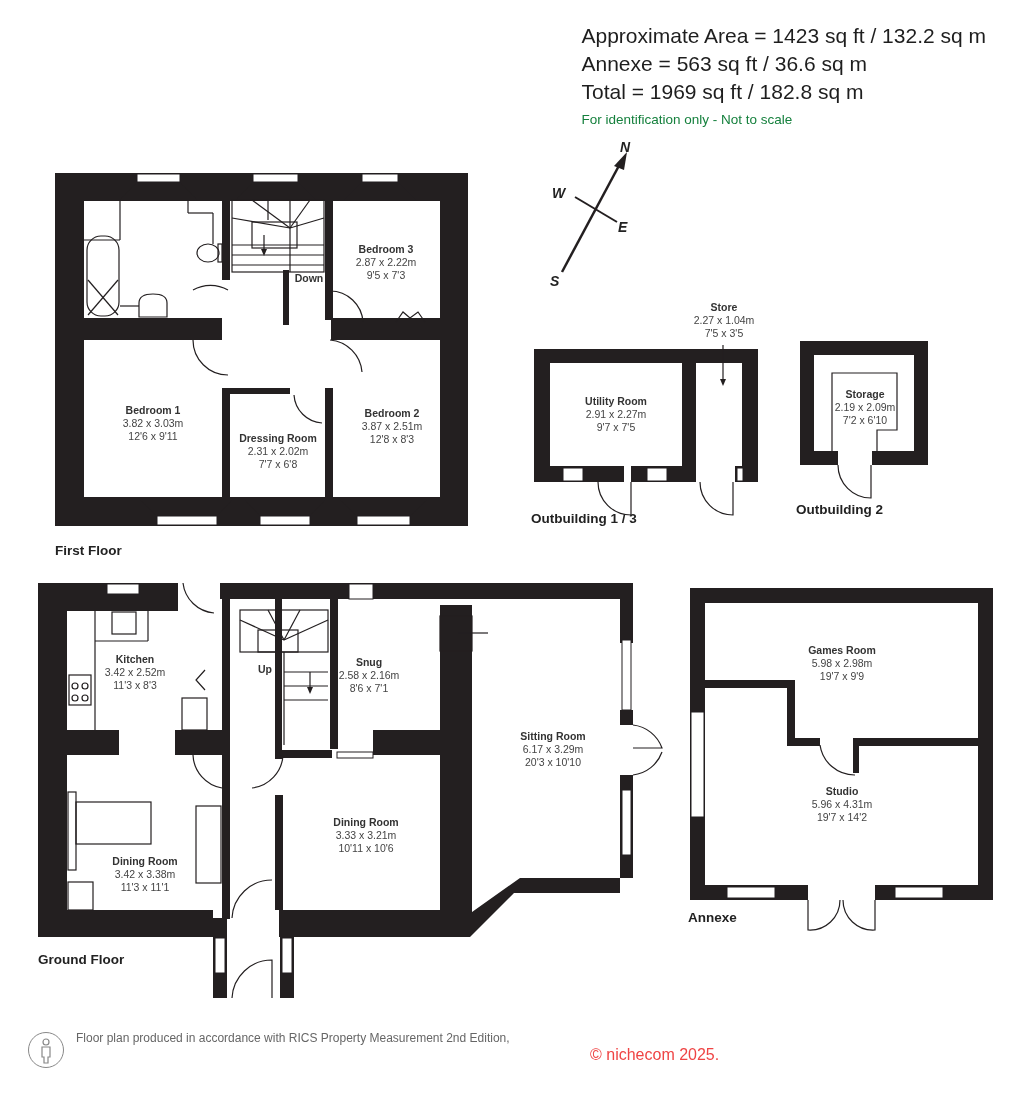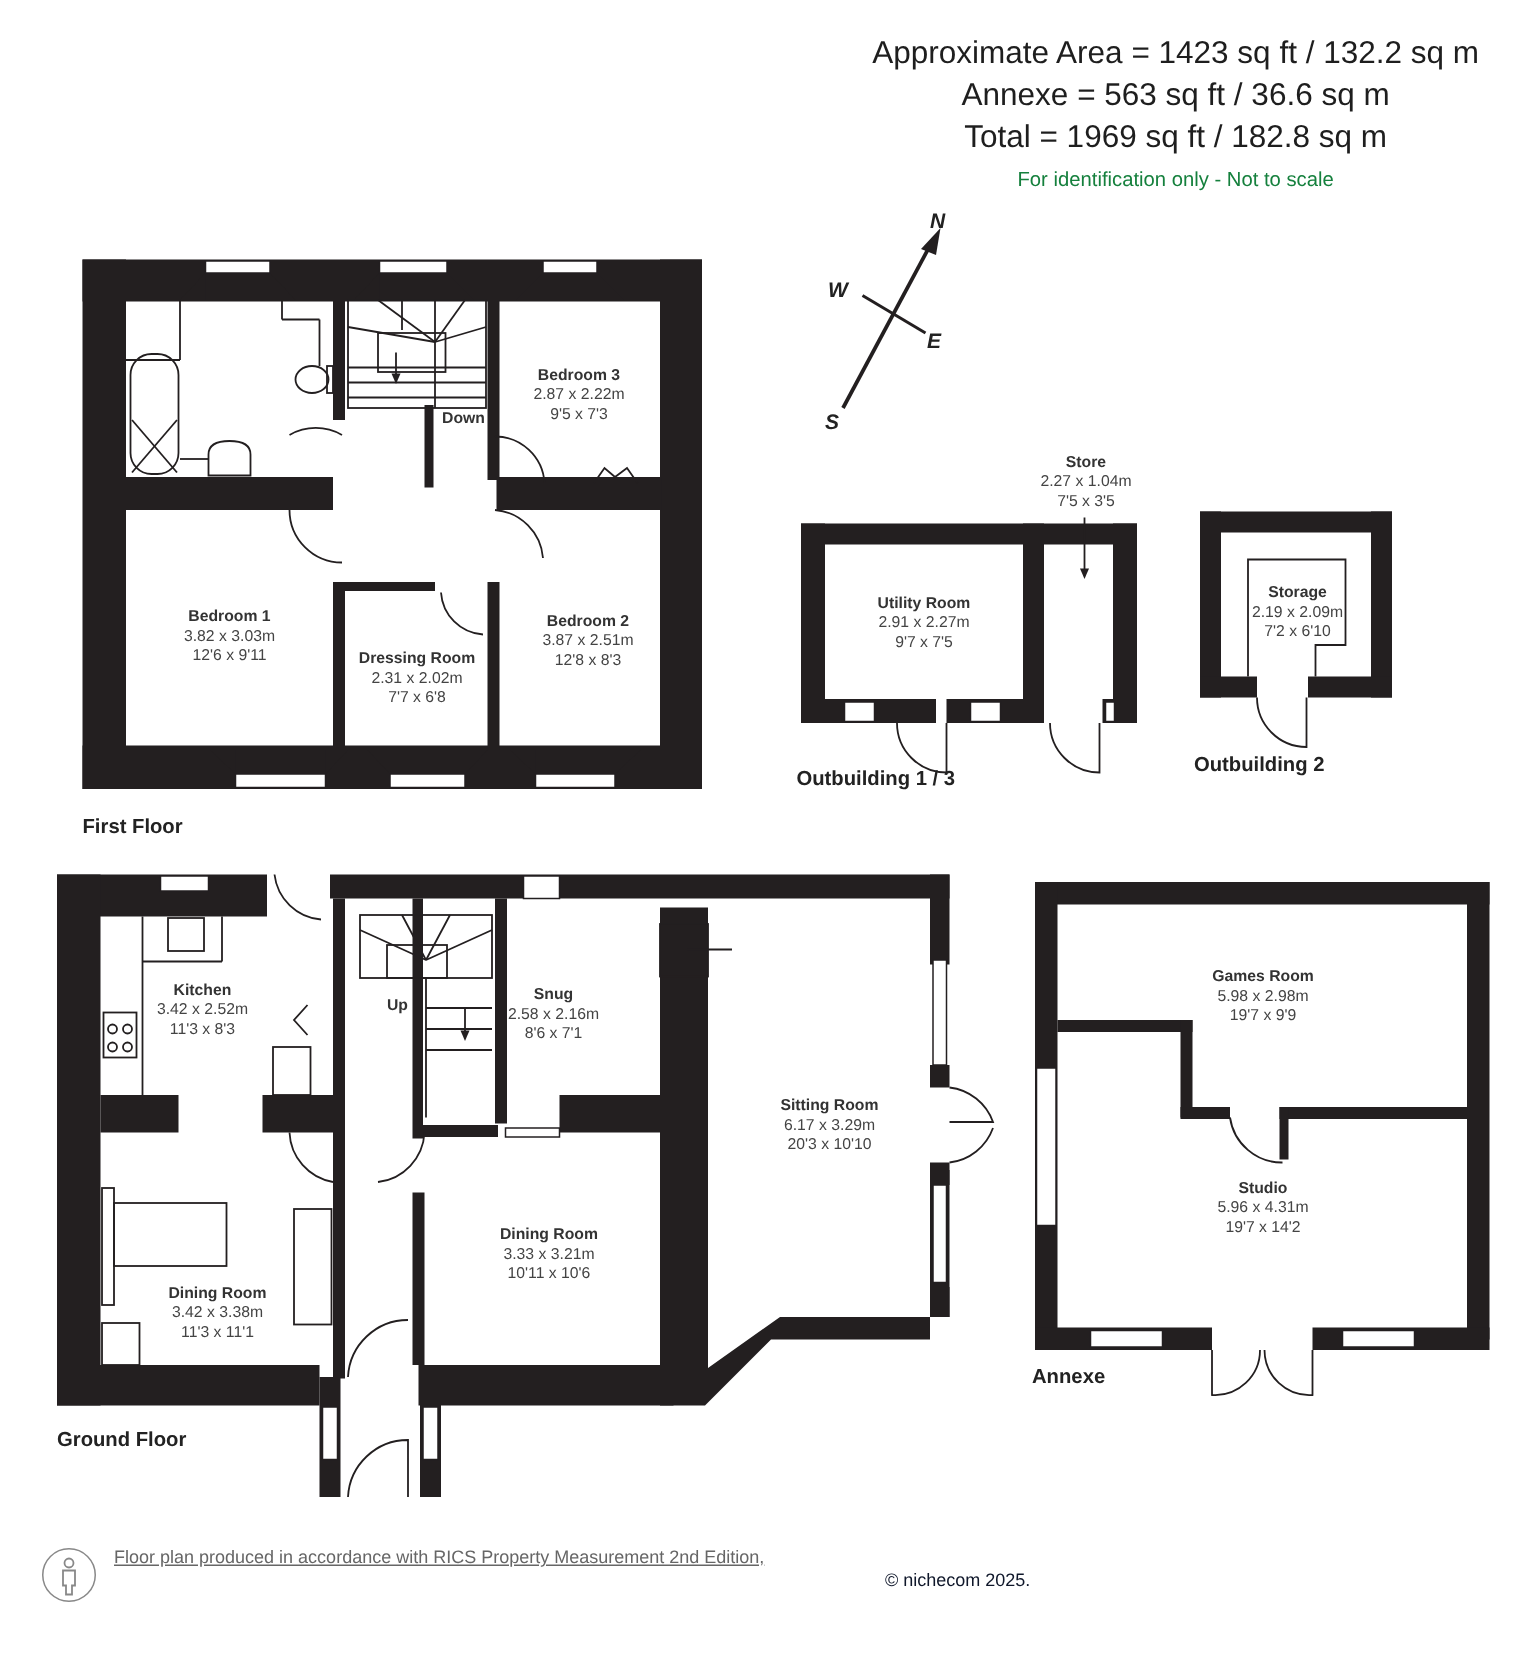--- a/index.html
+++ b/index.html
@@ -1,32 +1,32 @@
 <!DOCTYPE html>
 <html><head>
 <meta charset="utf-8">
 <style>
   html, body { margin: 0; padding: 0; background: #ffffff; }
   body { width: 1024px; height: 1104px; position: relative; overflow: hidden;
          font-family: "Liberation Sans", sans-serif; color: #222; }
-  .area-block { position: absolute; right: 38px; top: 22px; text-align: center; }
+  .area-block { position: absolute; right: 38px; top: 22px; text-align: left; }
   .area-line { font-size: 21px; line-height: 28px; color: #1e1e1e; }
   .area-note { font-size: 13.5px; margin-top: 6px; color: #15803d; }
   svg.plan { position: absolute; left: 0; top: 0; }
   .wall { fill: #231f20; }
   .thin { stroke: #231f20; stroke-width: 1.2; fill: none; }
   .win { fill: #fff; stroke: #231f20; stroke-width: 1; }
   .room-name { font-family: "Liberation Sans", sans-serif; font-weight: bold; font-size: 10.5px; fill: #333; text-anchor: middle; }
   .room-dim { font-family: "Liberation Sans", sans-serif; font-size: 10.5px; fill: #444; text-anchor: middle; }
   .floor-label { font-family: "Liberation Sans", sans-serif; font-weight: bold; font-size: 13.5px; fill: #222; }
   .compass-l { font-family: "Liberation Sans", sans-serif; font-weight: bold; font-size: 14px; fill: #222; font-style: italic; }
   .footer { position: absolute; left: 28px; top: 1030px; display: flex; align-items: flex-start; }
   .footer-icon { width: 34px; height: 34px; border: 1.5px solid #888; border-radius: 50%; margin-right: 12px; margin-top: 2px; position: relative; }
-  .footer-text { font-size: 12px; line-height: 16px; color: #666; text-decoration: underline; }
-  .copyright { position: absolute; left: 590px; top: 1046px; font-size: 12px; color: #0f172a; }
+  .footer-text { font-size: 12px; line-height: 16px; color: #666; }
+  .copyright { position: absolute; left: 590px; top: 1046px; font-size: 16px; color: #ef4444; }
 </style>
 </head>
 <body>
 
 <div class="area-block">
   <div class="area-line">Approximate Area = 1423 sq ft / 132.2 sq m</div>
   <div class="area-line">Annexe  = 563 sq ft / 36.6 sq m</div>
   <div class="area-line">Total = 1969 sq ft / 182.8 sq m</div>
   <div class="area-note">For identification only - Not to scale</div>
 </div>

